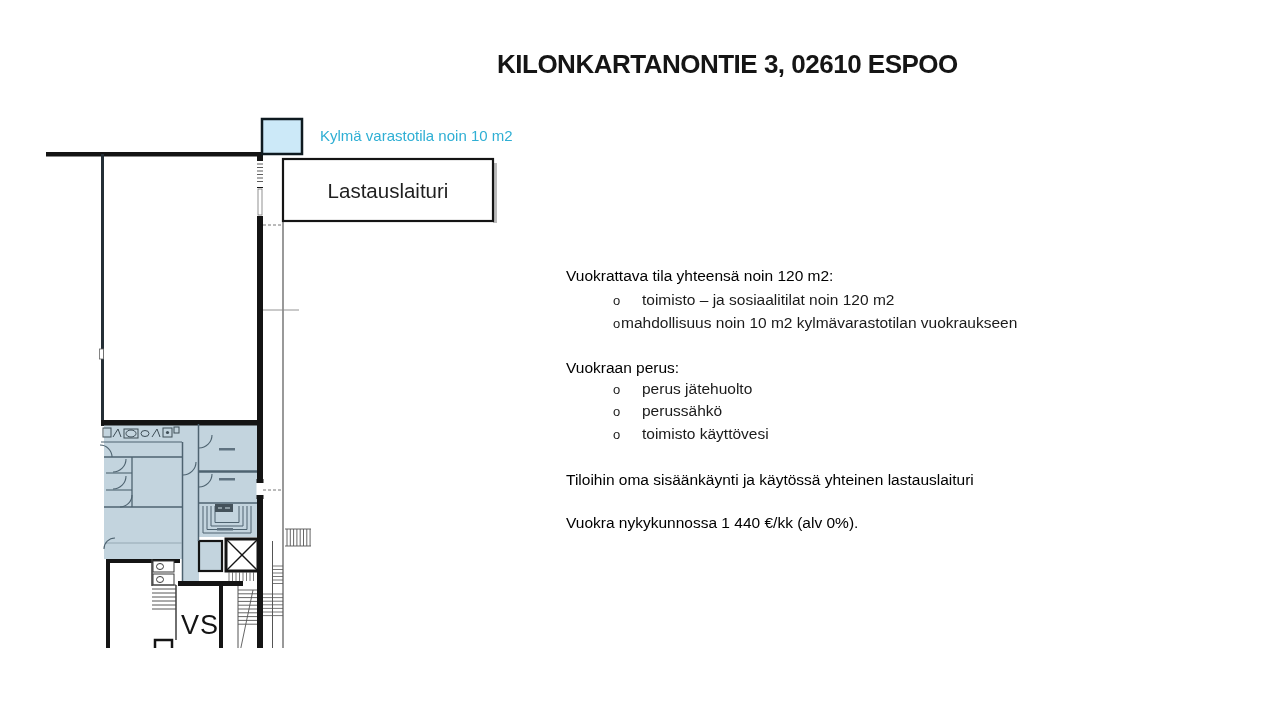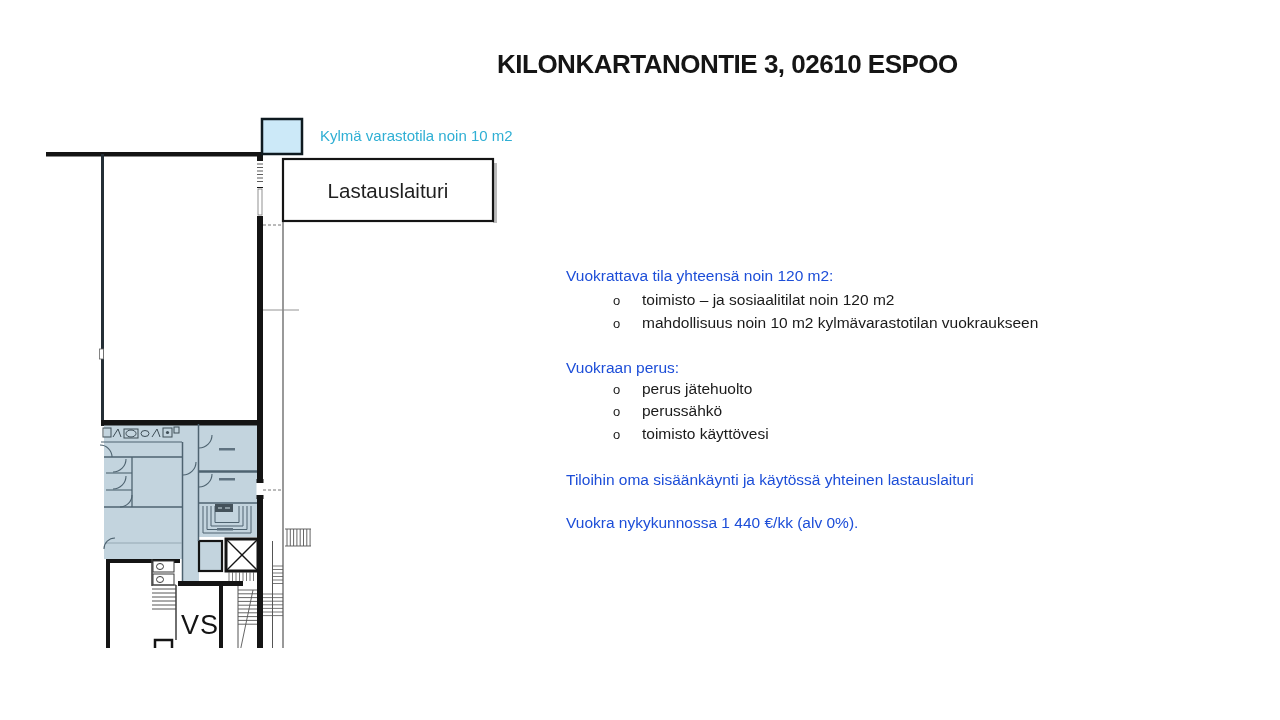--- a/index.html
+++ b/index.html
@@ -5,21 +5,21 @@
   html,body{margin:0;padding:0;background:#ffffff;}
   .page{
     position:relative;width:1280px;height:648px;background:#ffffff;overflow:hidden;
     font-family:"Liberation Sans","DejaVu Sans",sans-serif;color:#1a1a1a;
   }
   .title{
     position:absolute;left:497px;top:49px;
     font-size:26px;font-weight:700;letter-spacing:-0.5px;color:#151515;white-space:nowrap;
   }
   .fp-svg{position:absolute;left:0;top:0;}
-  .txt{position:absolute;font-size:15.5px;line-height:19px;color:#1d4ed8;white-space:nowrap;}
+  .txt{position:absolute;font-size:15.5px;line-height:19px;color:#000000;white-space:nowrap;}
   .bullet-marker{position:absolute;font-size:13px;color:#1a1a1a;}
   .bullet-text{position:absolute;font-size:15.5px;color:#1a1a1a;white-space:nowrap;}
 </style>
 </head>
 <body>
 
 <div class="page">
 
   <div class="title">KILONKARTANONTIE 3, 02610 ESPOO</div>
 
@@ -219,21 +219,21 @@
 
     <text x="200" y="634" text-anchor="middle" font-size="27" letter-spacing="1" fill="#141414" font-family="Liberation Sans, sans-serif">VS</text>
   </svg>
 
   <div class="txt" style="left:566px;top:266px;">Vuokrattava tila yhteensä noin 120 m2:</div>
 
   <div class="bullet-marker" style="left:613px;top:293px;">o</div>
   <div class="bullet-text" style="left:642px;top:291px;text-align:right;">toimisto – ja sosiaalitilat noin 120 m2</div>
 
   <div class="bullet-marker" style="left:613px;top:316px;">o</div>
-  <div class="bullet-text" style="left:642px;top:314px;">mahdollisuus noin 10 m2 kylmävarastotilan vuokraukseen</div>
+  <div class="bullet-text" style="left:621px;top:314px;">mahdollisuus noin 10 m2 kylmävarastotilan vuokraukseen</div>
 
   <div class="txt" style="left:566px;top:358px;">Vuokraan perus:</div>
 
   <div class="bullet-marker" style="left:613px;top:382px;">o</div>
   <div class="bullet-text" style="left:642px;top:380px;">perus jätehuolto</div>
 
   <div class="bullet-marker" style="left:613px;top:404px;">o</div>
   <div class="bullet-text" style="left:642px;top:402px;">perussähkö</div>
 
   <div class="bullet-marker" style="left:613px;top:427px;">o</div>

